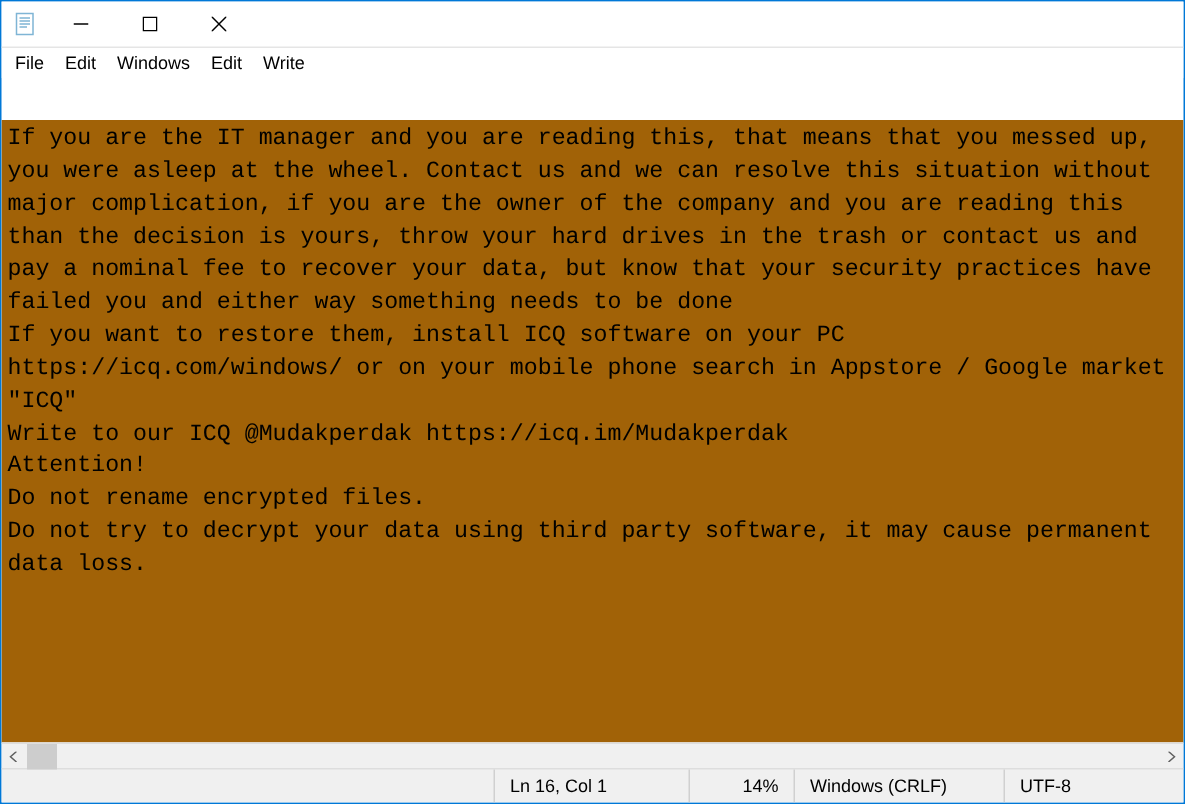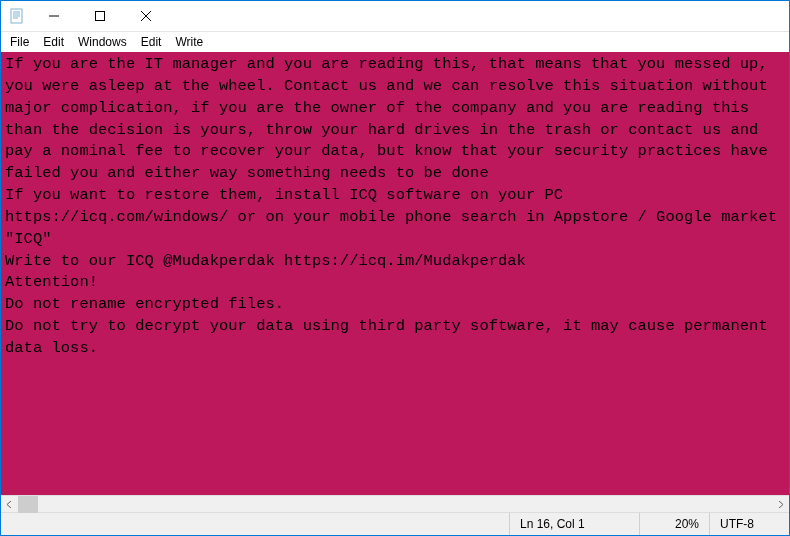--- a/index.html
+++ b/index.html
@@ -61,21 +61,22 @@
     .text-area {
       flex: 1;
       font-family: Consolas, "Courier New", monospace;
       font-size: 15.5px;
       line-height: 1.41;
       padding: 2px 4px;
       overflow: hidden;
       white-space: pre-wrap;
       word-wrap: break-word;
       color: #000;
-      background: #be185d;
+      background: #a16207;
+      margin-top: 28px;
     }
     .scrollbar-horizontal {
       height: 17px;
       background: #f0f0f0;
       display: flex;
       align-items: center;
       border-top: 1px solid #ddd;
     }
     .scroll-arrow {
       width: 17px;
@@ -114,21 +115,21 @@
       height: 100%;
       display: flex;
       align-items: center;
     }
     .status-spacer {
       flex: 1;
     }
     .status-cell.pos { width: 130px; }
     .status-cell.zoom { width: 70px; justify-content: flex-end;}
     .status-cell.eol { width: 140px; }
-    .status-cell.enc { width: 80px; }
+    .status-cell.enc { width: 120px; }
   </style>
 </head>
 <body>
 
 <div class="titlebar">
   <span class="titlebar-icon">
     <svg width="16" height="16" viewBox="0 0 16 16">
       <rect x="2" y="1" width="11" height="14" fill="#fff" stroke="#7fb5d5" stroke-width="1"></rect>
       <line x1="4" y1="4" x2="11" y2="4" stroke="#7fb5d5" stroke-width="1"></line>
       <line x1="4" y1="6" x2="11" y2="6" stroke="#7fb5d5" stroke-width="1"></line>
@@ -183,15 +184,16 @@
   <div class="scroll-arrow">
     <svg width="7" height="7" viewBox="0 0 7 7">
         <path d="M2 0 L6 3.5 L2 7" fill="none" stroke="#606060" stroke-width="1"></path>
       </svg>
   </div>
 </div>
 
 <div class="statusbar">
   <div class="status-spacer"></div>
   <div class="status-cell pos">Ln 16, Col 1</div>
-  <div class="status-cell zoom">20%</div>
+  <div class="status-cell zoom">14%</div>
+  <div class="status-cell eol">Windows (CRLF)</div>
   <div class="status-cell enc">UTF-8</div>
 </div>
 
 </body></html>

